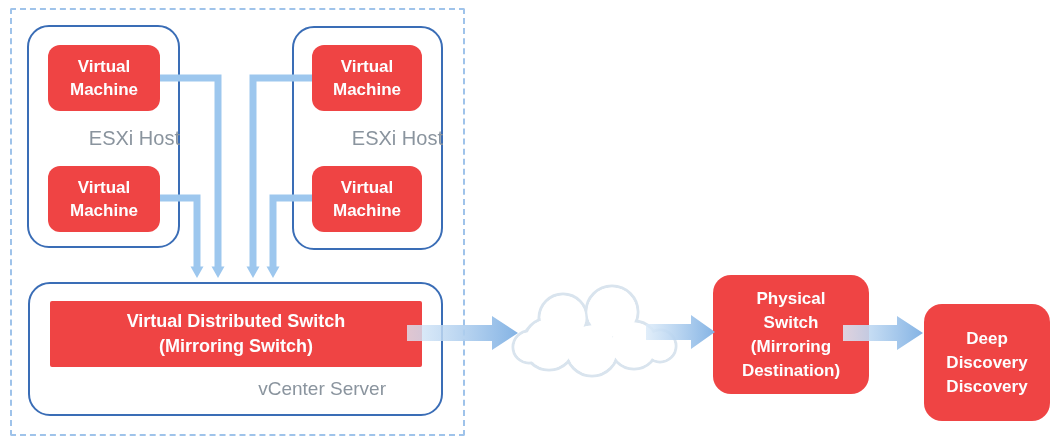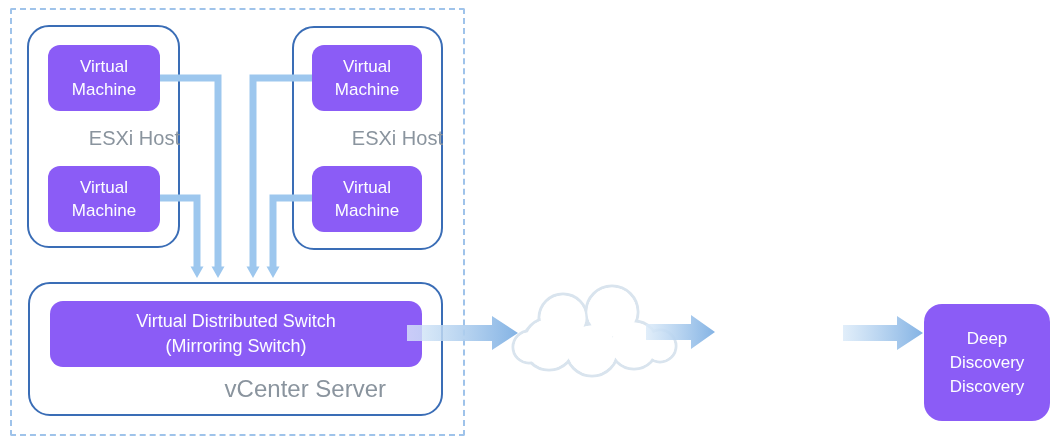--- a/index.html
+++ b/index.html
@@ -9,26 +9,26 @@
   }
   .dashed-boundary{
     position:absolute;left:10px;top:8px;width:455px;height:428px;
     box-sizing:border-box;border:2px dashed #9fc3ea;border-radius:2px;
   }
   .white-box{
     position:absolute;background:#ffffff;border:2px solid #3a6db6;
     border-radius:22px;box-sizing:border-box;
   }
   .blue-box{
-    position:absolute;background:#8b5cf6;color:#fdfeff;
+    position:absolute;background:#ef4444;color:#fdfeff;
     display:flex;flex-direction:column;align-items:center;justify-content:center;
-    text-align:right;box-sizing:border-box;
+    text-align:right;box-sizing:border-box;font-weight:bold;
   }
   .vm-box{border-radius:12px;font-size:17px;line-height:23px;}
-  .vds-box{border-radius:13px;font-size:18px;line-height:25px;}
+  .vds-box{border-radius:2px;font-size:18px;line-height:25px;}
   .end-box{border-radius:18px;font-size:17px;line-height:24px;}
   .gray-label{
     position:absolute;color:#8a949e;text-align:right;font-size:20px;line-height:24px;
   }
   .cloud-label{
     position:absolute;left:528px;top:308px;width:130px;
     color:#8794a2;text-align:center;font-size:19px;line-height:24px;z-index:5;
   }
   .arrow-layer{position:absolute;left:0;top:0;width:1056px;height:446px;z-index:4;}
   .line{display:block;}
@@ -60,22 +60,28 @@
   <div class="blue-box vm-box" style="left:312px;top:166px;width:110px;height:66px;">
     <span class="line">Virtual</span>
     <span class="line">Machine</span>
   </div>
 
   <div class="white-box" style="left:28px;top:282px;width:415px;height:134px;"></div>
   <div class="blue-box vds-box" style="left:50px;top:301px;width:372px;height:66px;">
     <span class="line">Virtual Distributed Switch</span>
     <span class="line">(Mirroring Switch)</span>
   </div>
-  <div class="gray-label" style="left:28px;top:377px;width:358px;font-size:24px;">vCenter Server</div>
+  <div class="gray-label" style="left:28px;top:377px;width:358px;font-size:19px;">vCenter Server</div>
 
+  <div class="blue-box end-box" style="left:713px;top:275px;width:156px;height:119px;">
+    <span class="line">Physical</span>
+    <span class="line">Switch</span>
+    <span class="line">(Mirroring</span>
+    <span class="line">Destination)</span>
+  </div>
 
   <div class="blue-box end-box" style="left:924px;top:276px;width:126px;height:117px;margin-top:28px;">
     <span class="line">Deep</span>
     <span class="line">Discovery</span>
     <span class="line">Discovery</span>
   </div>
 
   <svg class="arrow-layer" viewBox="0 0 1056 446" xmlns="http://www.w3.org/2000/svg">
     <defs>
       <linearGradient id="grad1" gradientUnits="userSpaceOnUse" x1="407" y1="0" x2="518" y2="0">

